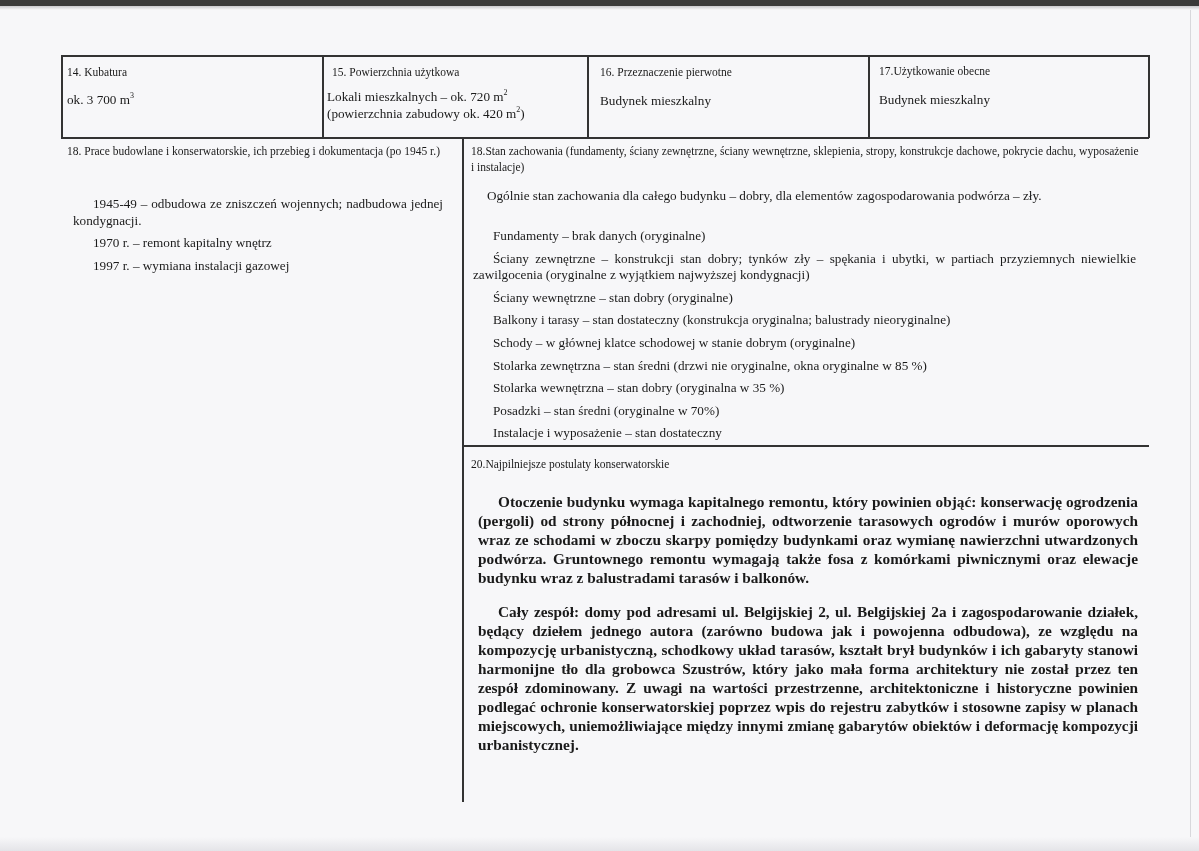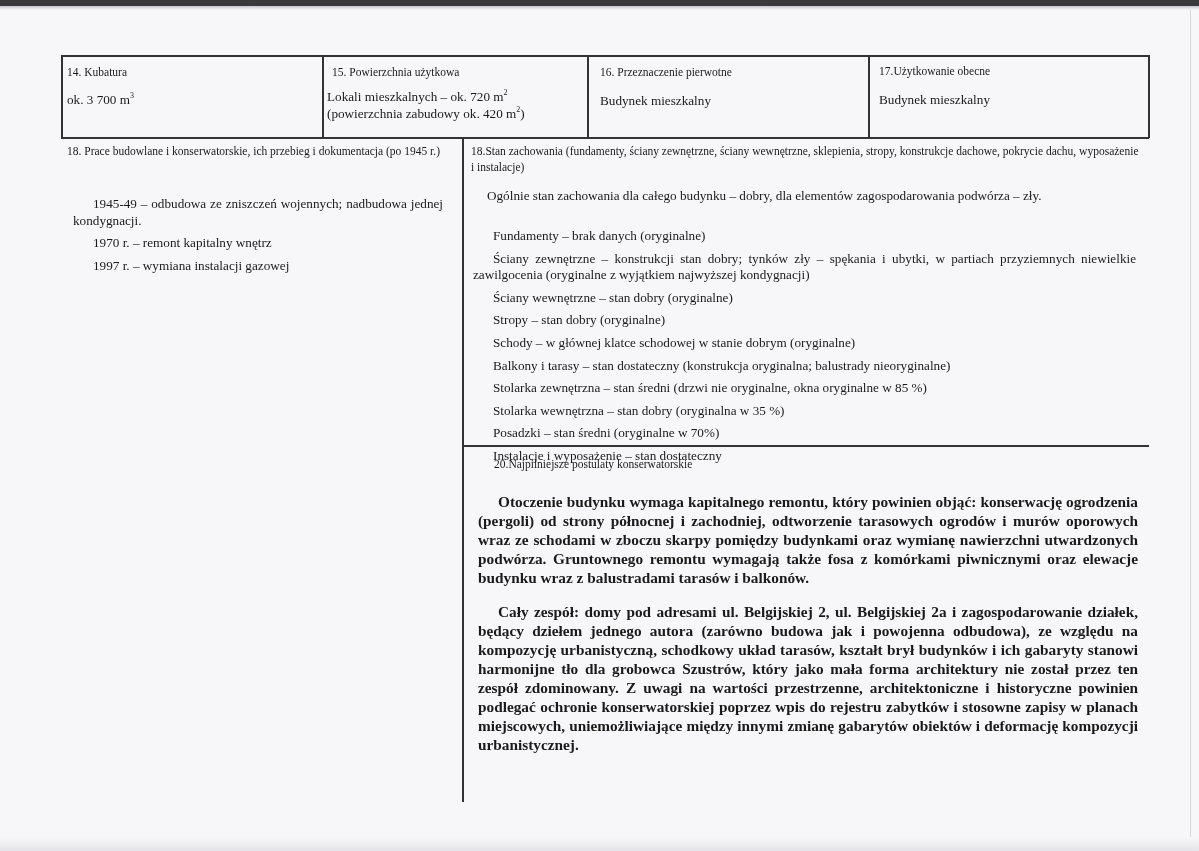--- a/index.html
+++ b/index.html
@@ -70,26 +70,25 @@
   <p class="indent">1970 r. – remont kapitalny wnętrz</p>
   <p class="indent">1997 r. – wymiana instalacji gazowej</p>
 </div>
 
 <div class="block small" style="left:471px;top:143px;width:670px;">18.Stan zachowania (fundamenty, ściany zewnętrzne, ściany wewnętrzne, sklepienia, stropy, konstrukcje dachowe, pokrycie dachu, wyposażenie i instalacje)</div>
 <div class="block normal" style="left:487px;top:188px;width:650px;">Ogólnie stan zachowania dla całego budynku – dobry, dla elementów zagospodarowania podwórza – zły.</div>
 <div class="block normal just" style="left:467px;top:222px;width:675px;">
   <p class="indent">Fundamenty – brak danych (oryginalne)</p>
   <p class="indent">Ściany zewnętrzne – konstrukcji stan dobry; tynków zły – spękania i ubytki, w partiach przyziemnych niewielkie zawilgocenia (oryginalne z wyjątkiem najwyższej kondygnacji)</p>
   <p class="indent">Ściany wewnętrzne – stan dobry (oryginalne)</p>
-  <p class="indent">Stropy – stan dobry (oryginalne)</p>
+  <p class="indent">Balkony i tarasy – stan dostateczny (konstrukcja oryginalna; balustrady nieoryginalne)</p>
   <p class="indent">Schody – w głównej klatce schodowej w stanie dobrym (oryginalne)</p>
-  <p class="indent">Balkony i tarasy – stan dostateczny (konstrukcja oryginalna; balustrady nieoryginalne)</p>
   <p class="indent">Stolarka zewnętrzna –  stan średni (drzwi nie oryginalne, okna oryginalne w 85 %)</p>
   <p class="indent">Stolarka wewnętrzna – stan dobry (oryginalna w 35 %)</p>
   <p class="indent">Posadzki – stan średni (oryginalne w 70%)</p>
   <p class="indent">Instalacje i wyposażenie – stan dostateczny</p>
 </div>
 
-<div class="block small" style="left:471px;top:456px;width:670px;margin-left:23px;">20.Najpilniejsze postulaty konserwatorskie</div>
+<div class="block small" style="left:471px;top:456px;width:670px;">20.Najpilniejsze postulaty konserwatorskie</div>
 <div class="block bold" style="left:472px;top:486px;width:672px;">
   <p class="indent" style="margin-bottom:15px;">Otoczenie budynku wymaga kapitalnego remontu, który powinien objąć: konserwację ogrodzenia (pergoli) od strony północnej i zachodniej, odtworzenie tarasowych ogrodów i murów oporowych wraz ze schodami w zboczu skarpy pomiędzy budynkami oraz wymianę nawierzchni utwardzonych podwórza. Gruntownego remontu wymagają także fosa z komórkami piwnicznymi oraz elewacje budynku wraz z balustradami tarasów i balkonów.</p>
   <p class="indent">Cały zespół:  domy pod adresami ul. Belgijskiej 2,  ul. Belgijskiej 2a i zagospodarowanie działek, będący dziełem jednego autora (zarówno budowa jak i powojenna odbudowa), ze względu na kompozycję urbanistyczną, schodkowy układ tarasów, kształt brył budynków i ich gabaryty stanowi harmonijne tło dla grobowca Szustrów, który jako mała forma architektury nie został przez ten zespół zdominowany. Z uwagi na wartości przestrzenne, architektoniczne i historyczne powinien podlegać ochronie konserwatorskiej poprzez wpis do rejestru zabytków i stosowne zapisy w planach miejscowych, uniemożliwiające między innymi zmianę gabarytów obiektów i deformację kompozycji urbanistycznej.</p>
 </div>
 
 </body></html>

